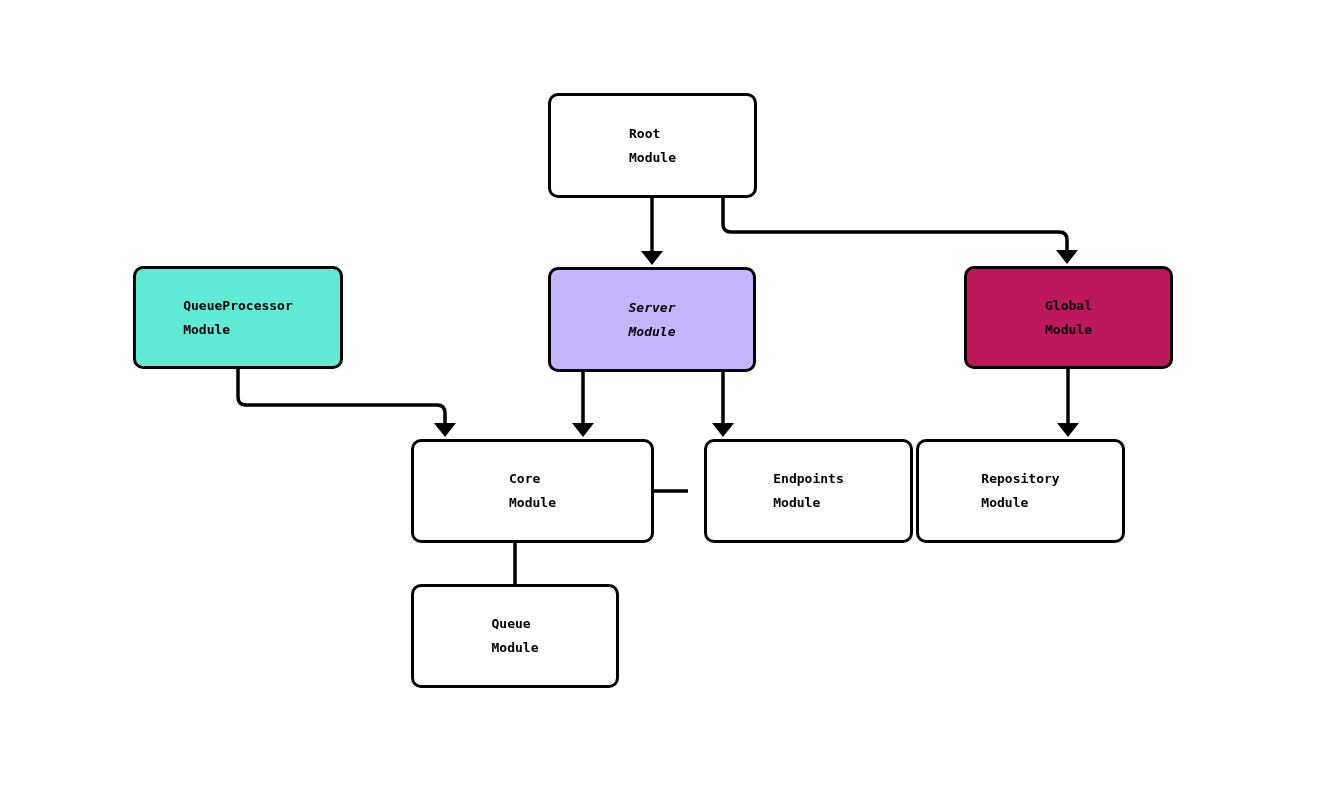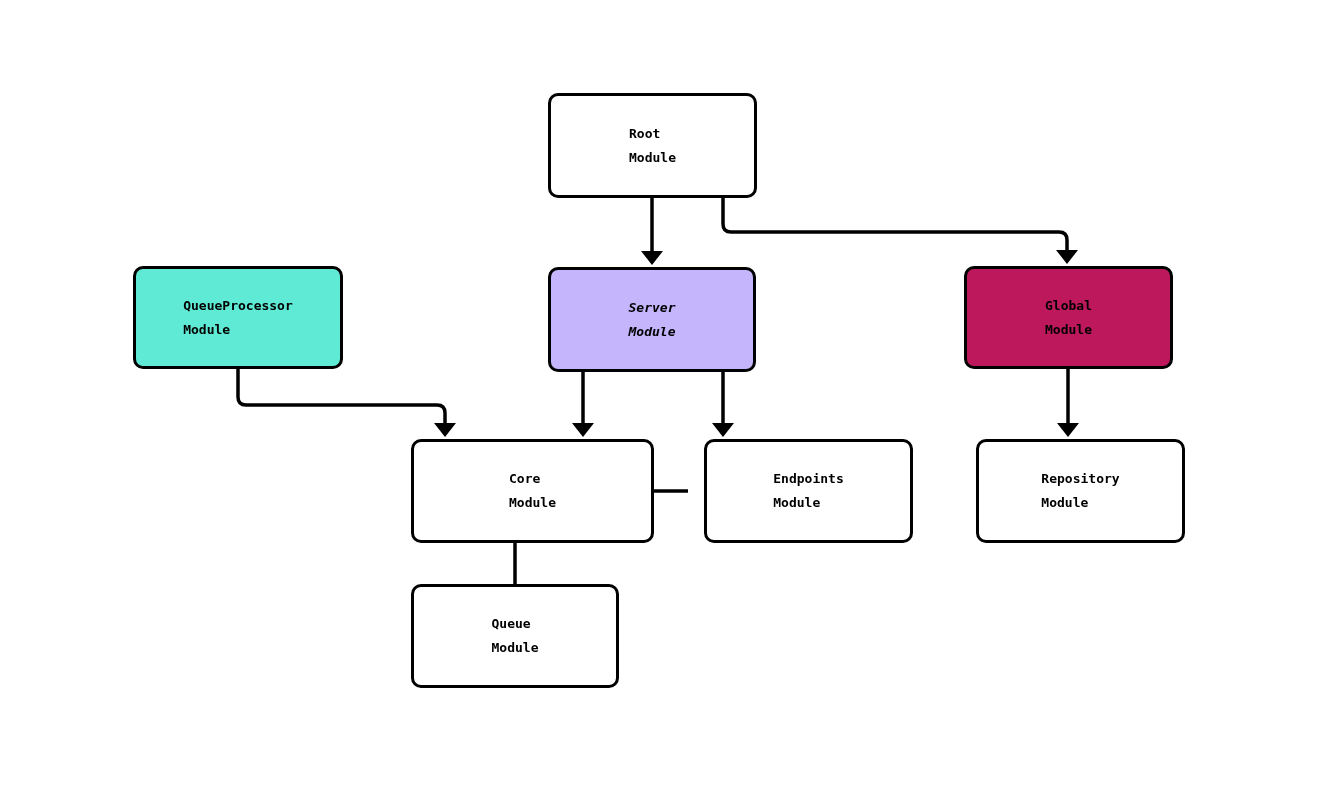--- a/index.html
+++ b/index.html
@@ -111,21 +111,21 @@
   <div class="node" style="left: 411px; top: 439px; width: 243px; height: 104px; background: rgb(255, 255, 255); border-color: rgb(0, 0, 0);">
     <span class="node-label">Core
 Module</span>
   </div>
 
   <div class="node" style="left: 688px; top: 439px; width: 209px; height: 104px; background: rgb(255, 255, 255); border-color: rgb(0, 0, 0); margin-left: 16px;">
     <span class="node-label">Endpoints
 Module</span>
   </div>
 
-  <div class="node" style="left: 976px; top: 439px; width: 209px; height: 104px; background: rgb(255, 255, 255); border-color: rgb(0, 0, 0);">
+  <div class="node" style="left: 916px; top: 439px; width: 209px; height: 104px; background: rgb(255, 255, 255); border-color: rgb(0, 0, 0);">
     <span class="node-label">Repository
 Module</span>
   </div>
 
   <div class="node" style="left: 411px; top: 584px; width: 208px; height: 104px; background: rgb(255, 255, 255); border-color: rgb(0, 0, 0);">
     <span class="node-label">Queue
 Module</span>
   </div>
 
 </div>

